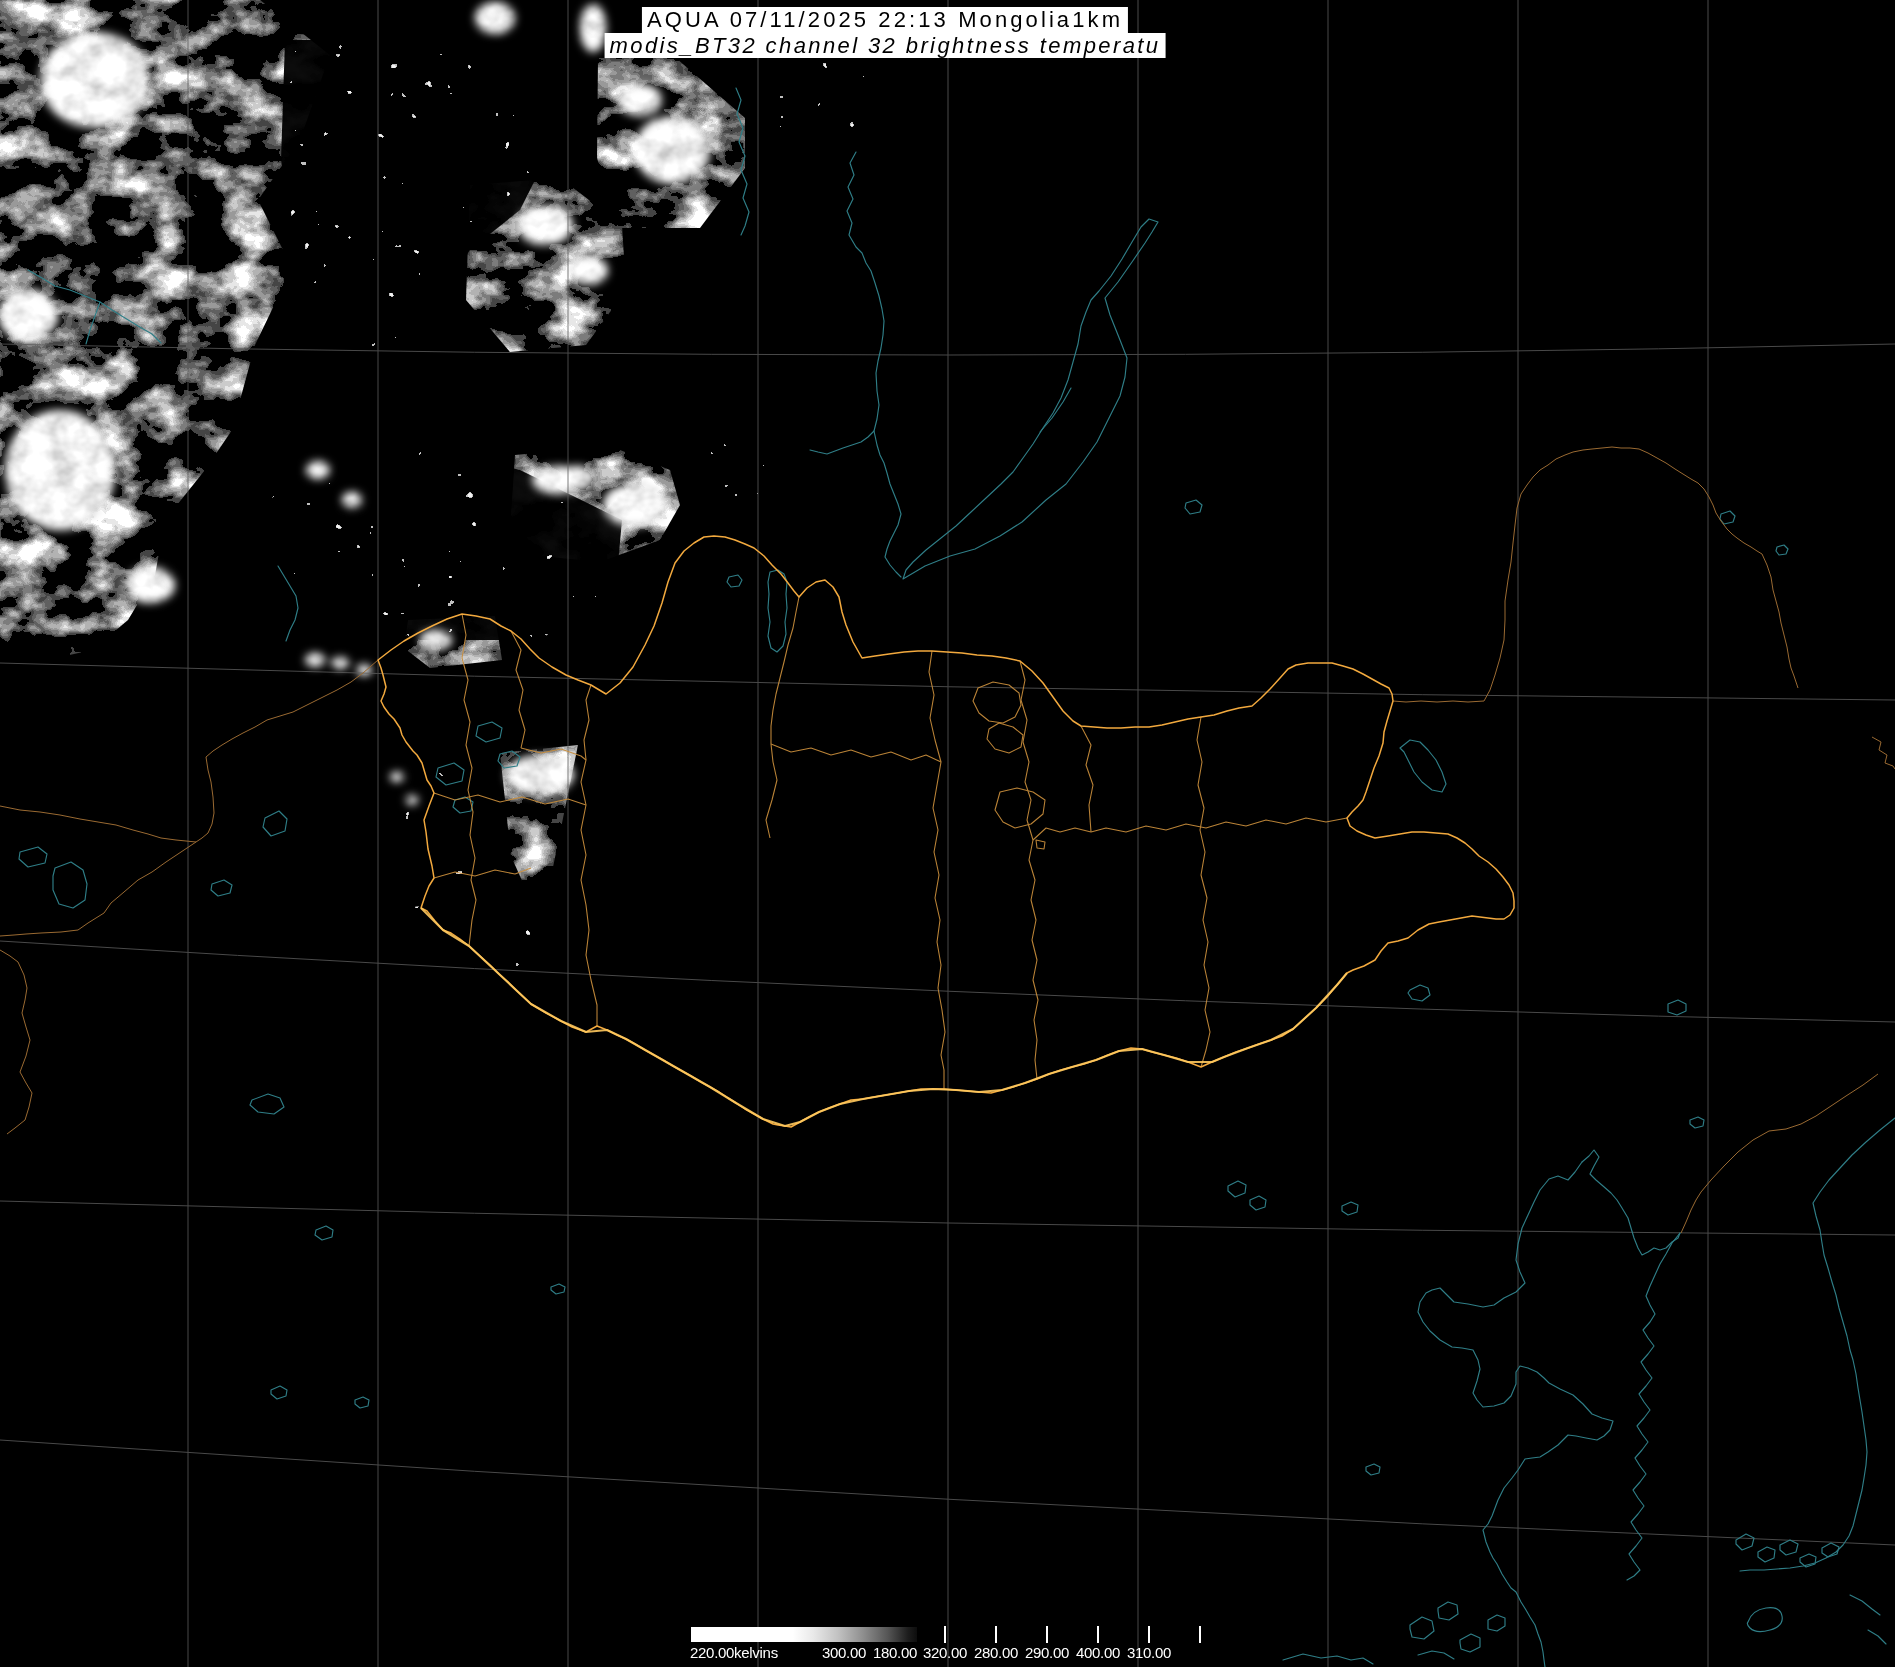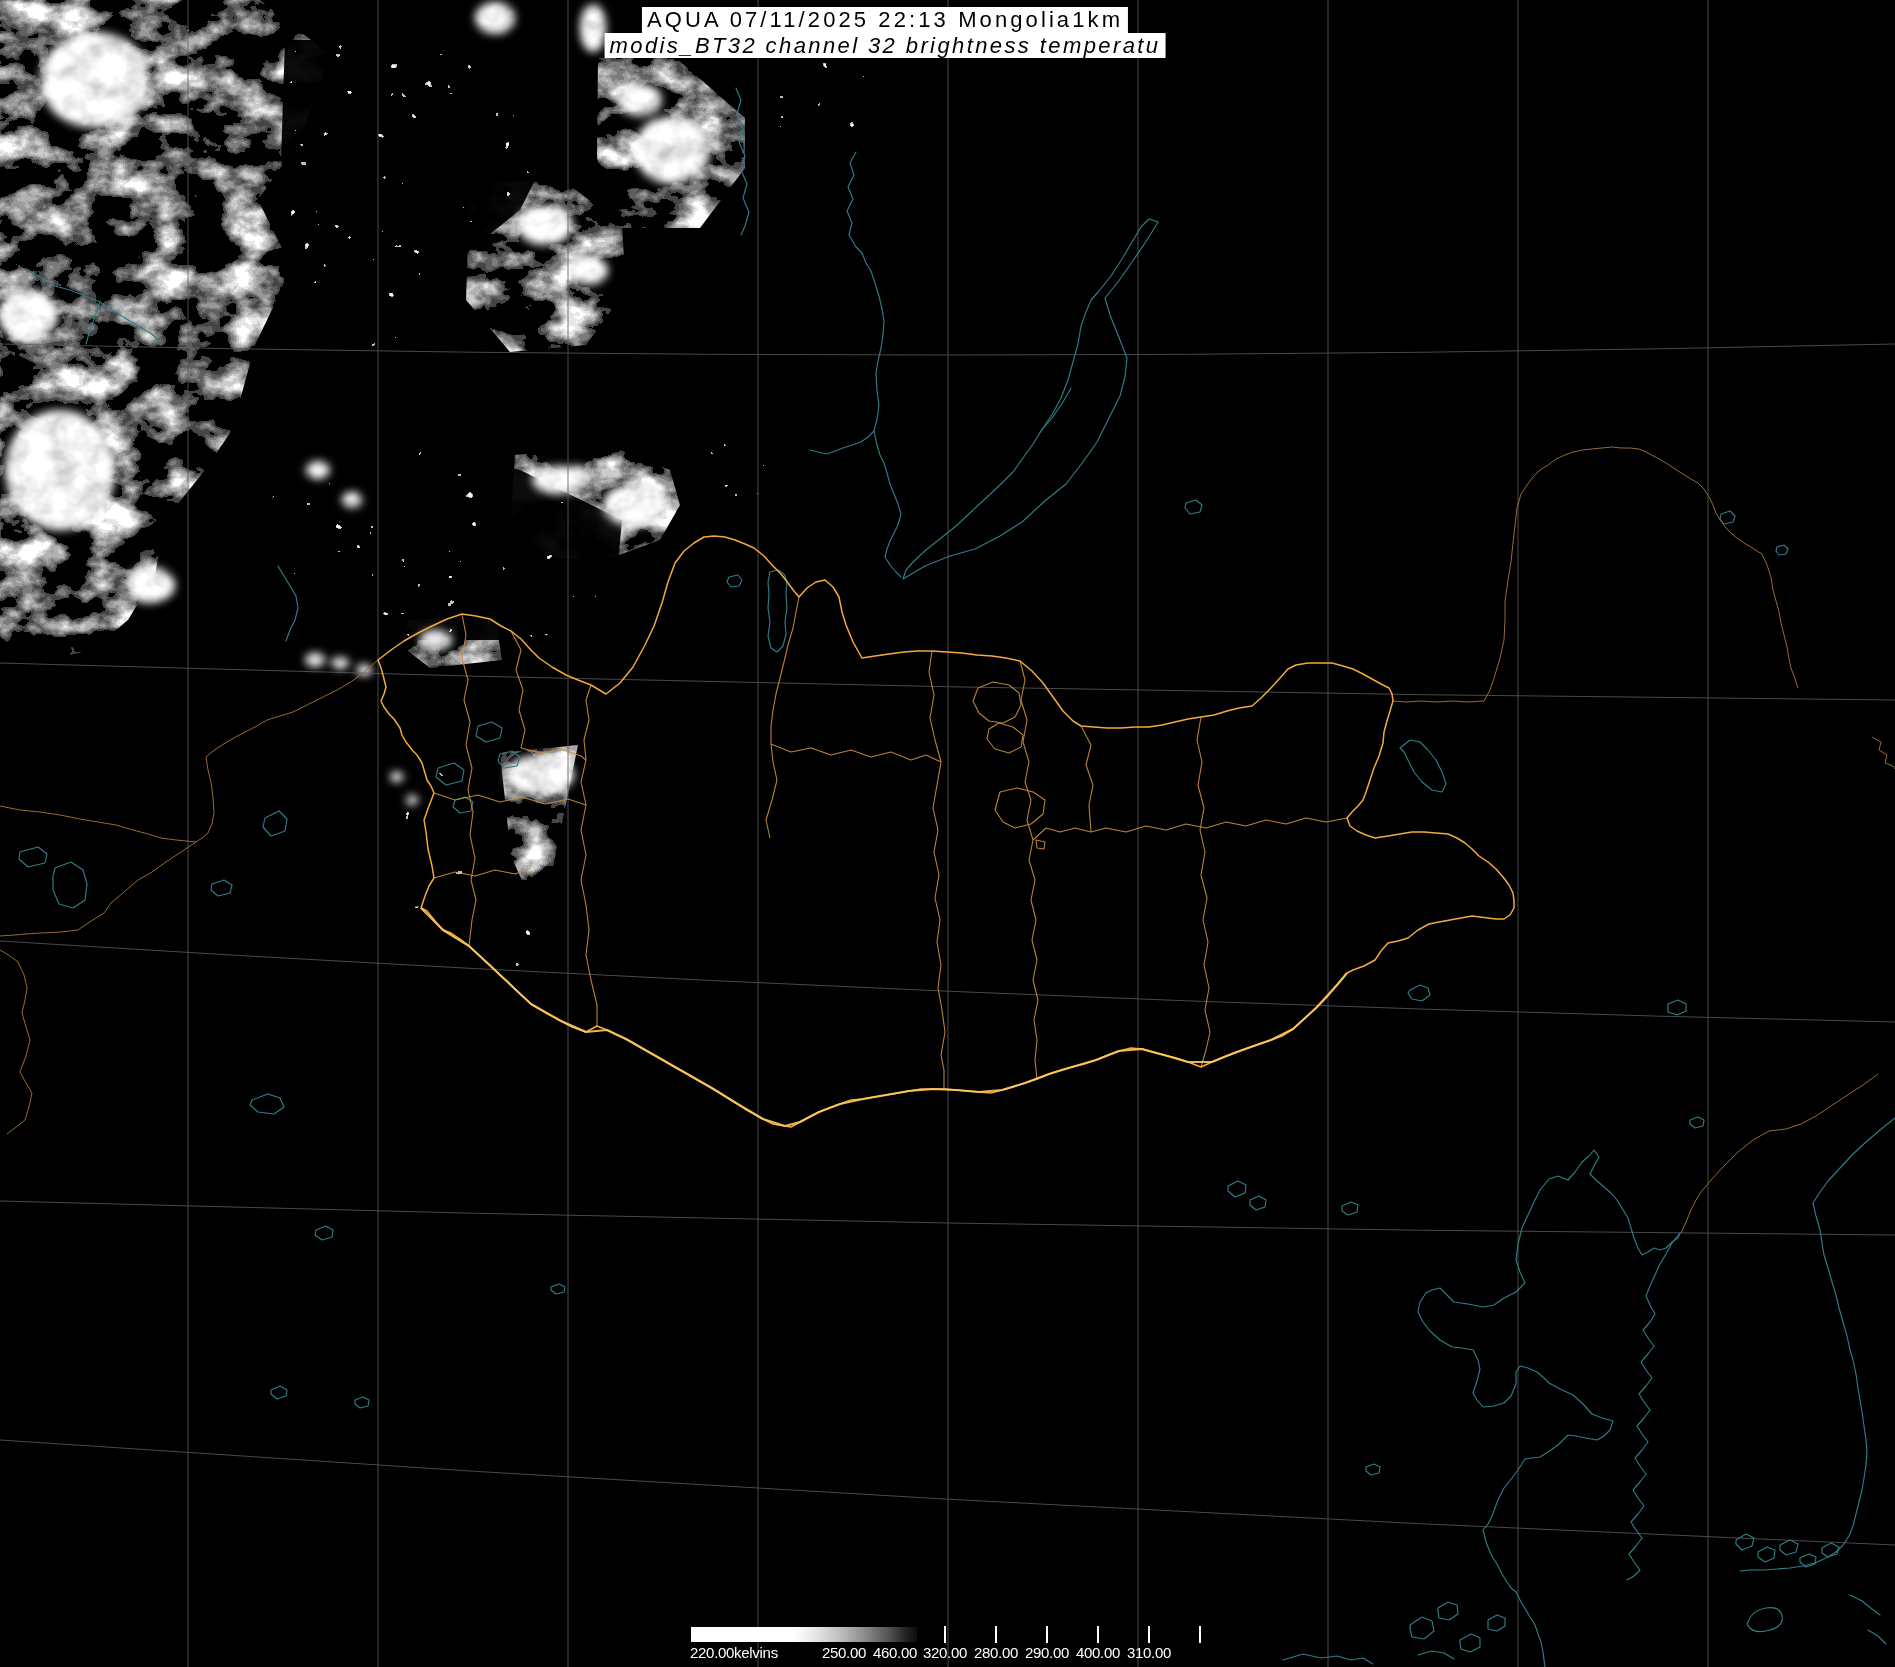--- a/index.html
+++ b/index.html
@@ -247,20 +247,20 @@
       <line x1="1200" y1="1626" x2="1200" y2="1643"></line>
     </g>
   </g>
 </svg>
 
   <div class="title-line" id="title1">AQUA 07/11/2025 22:13 Mongolia1km</div>
   <div class="title-line" id="title2">modis_BT32 channel 32 brightness temperatu</div>
 
   <div class="cbar"></div>
   <span class="cbar-label" style="left:690px">220.00kelvins</span>
-  <span class="cbar-label num" style="left:844px">250.00</span>
-  <span class="cbar-label num" style="left:895px">460.00</span>
+  <span class="cbar-label num" style="left:844px">300.00</span>
+  <span class="cbar-label num" style="left:895px">180.00</span>
   <span class="cbar-label num" style="left:945px">320.00</span>
   <span class="cbar-label num" style="left:996px">280.00</span>
   <span class="cbar-label num" style="left:1047px">290.00</span>
   <span class="cbar-label num" style="left:1098px">400.00</span>
   <span class="cbar-label num" style="left:1149px">310.00</span>
 </div>
 
 </body></html>

